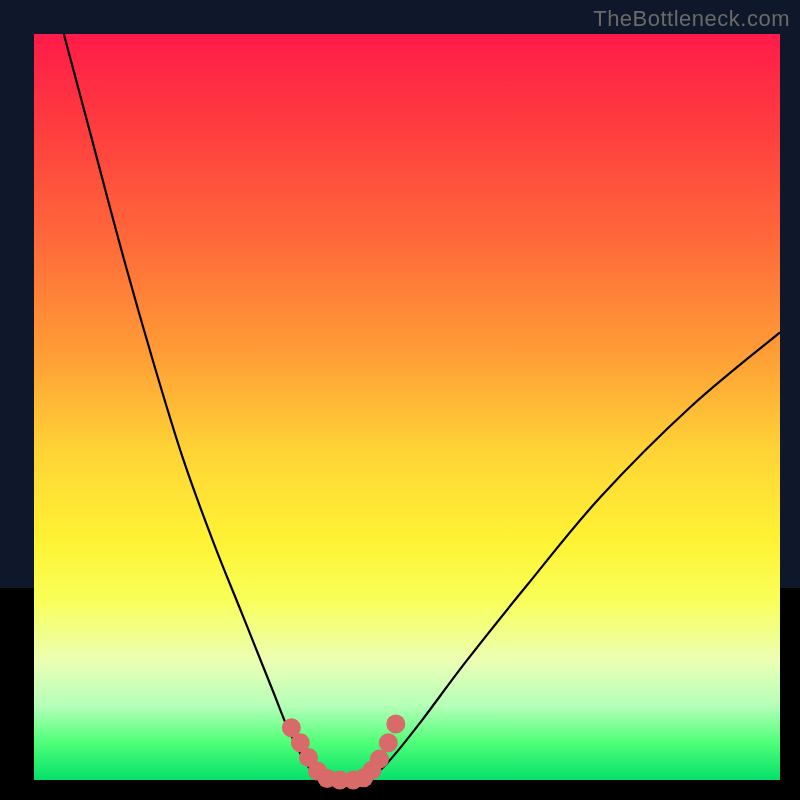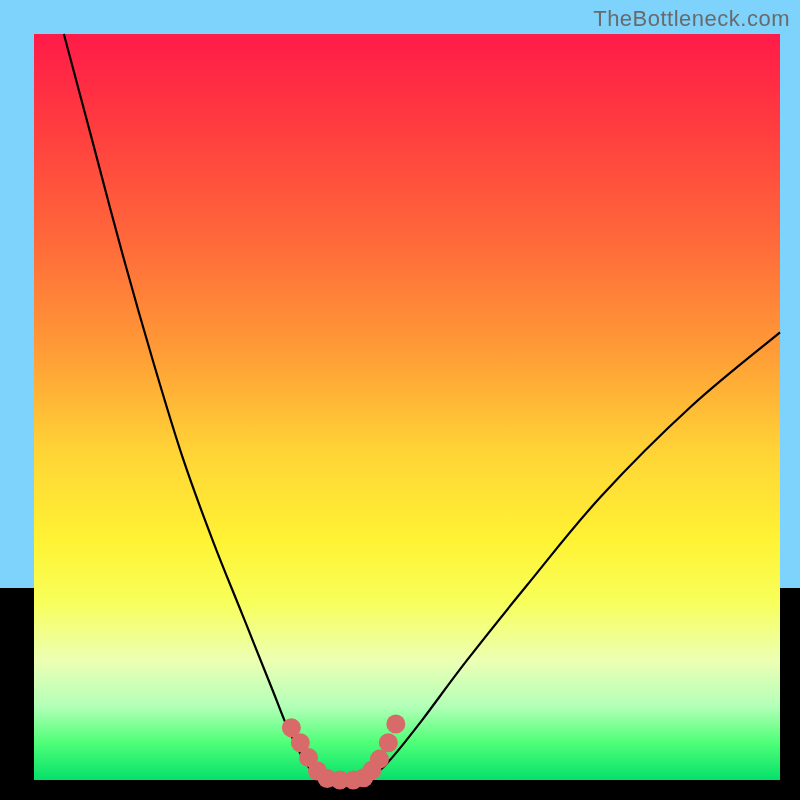--- a/index.html
+++ b/index.html
@@ -10,21 +10,21 @@
     background: #000;
     overflow: hidden;
     font-family: Arial, Helvetica, sans-serif;
   }
   .frame {
     position: absolute;
     left: 0;
     top: 0;
     width: 800px;
     height: 588px;
-    background: #7dd3fc;
+    background: #0f172a;
   }
   .plot {
     position: absolute;
     left: 34px;
     top: 34px;
     width: 746px;
     height: 746px;
     background: linear-gradient(to bottom,
       #ff1b49 0%,
       #ff3b3f 12%,

